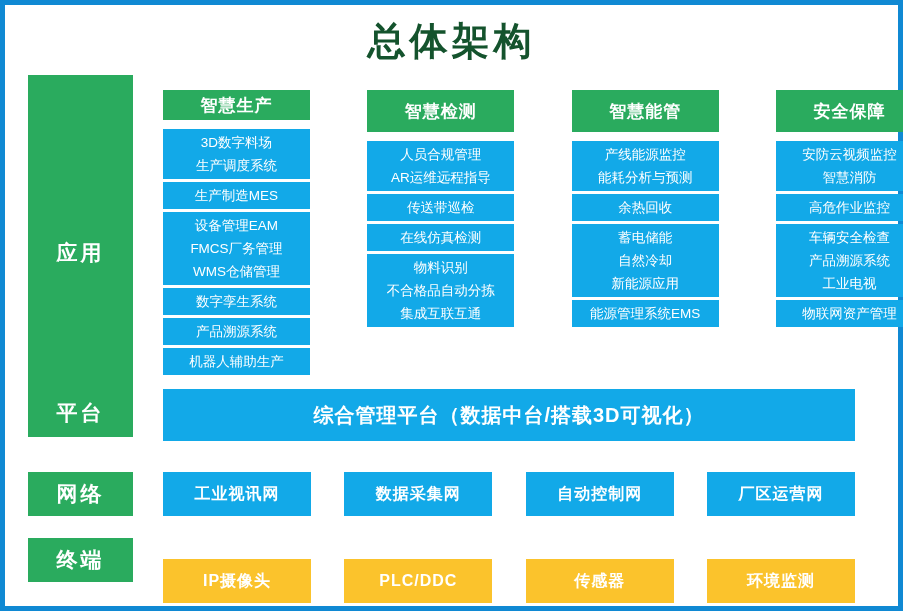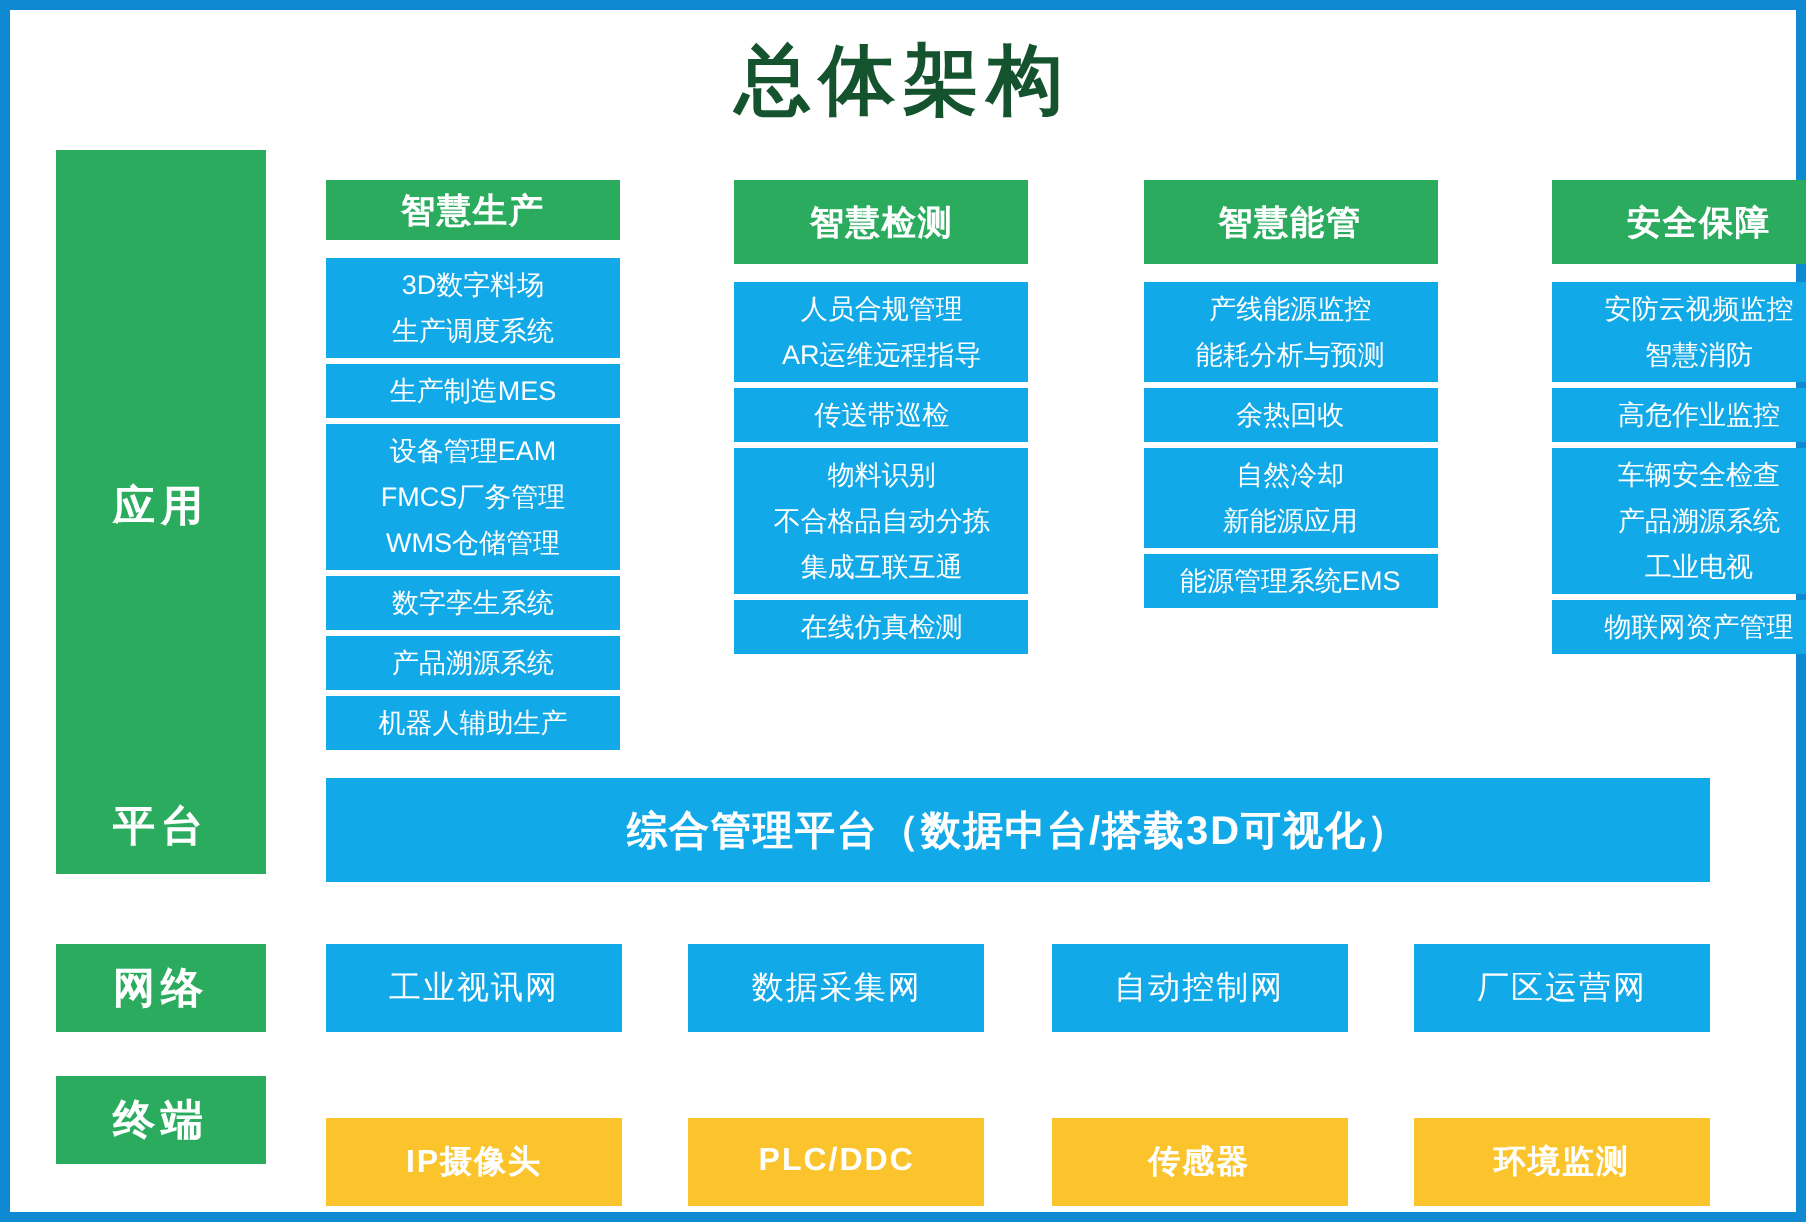--- a/index.html
+++ b/index.html
@@ -130,20 +130,21 @@
   .row-terminal { top: 538px; height: 48px; margin-top: 21px; }
   .row-box {
     width: 148px;
     height: 44px;
     display: flex;
     align-items: center;
     justify-content: center;
     color: #ffffff;
     font-size: 16px;
     letter-spacing: 1px;
+    font-weight: bold;
   }
   .row-network .row-box  { background: #12a9e8; }
   .row-terminal .row-box { background: #fbc32c; font-weight: bold; }
 </style>
 </head>
 <body>
 
 <div id="page">
 
   <div class="frame-top"></div>
@@ -186,38 +187,39 @@
       <div class="app-col">
         <div class="col-head">智慧检测</div>
         <div class="group">
           <div class="app-item">人员合规管理</div>
           <div class="app-item">AR运维远程指导</div>
         </div>
         <div class="group">
           <div class="app-item">传送带巡检</div>
         </div>
         <div class="group">
+          <div class="app-item">在线仿真检测</div>
+        </div>
+        <div class="group">
           <div class="app-item">物料识别</div>
           <div class="app-item">不合格品自动分拣</div>
           <div class="app-item">集成互联互通</div>
         </div>
-        <div class="group">
-          <div class="app-item">在线仿真检测</div>
-        </div>
       </div>
       <div class="app-col">
         <div class="col-head">智慧能管</div>
         <div class="group">
           <div class="app-item">产线能源监控</div>
           <div class="app-item">能耗分析与预测</div>
         </div>
         <div class="group">
           <div class="app-item">余热回收</div>
         </div>
         <div class="group">
+          <div class="app-item">蓄电储能</div>
           <div class="app-item">自然冷却</div>
           <div class="app-item">新能源应用</div>
         </div>
         <div class="group">
           <div class="app-item">能源管理系统EMS</div>
         </div>
       </div>
       <div class="app-col">
         <div class="col-head">安全保障</div>
         <div class="group">

